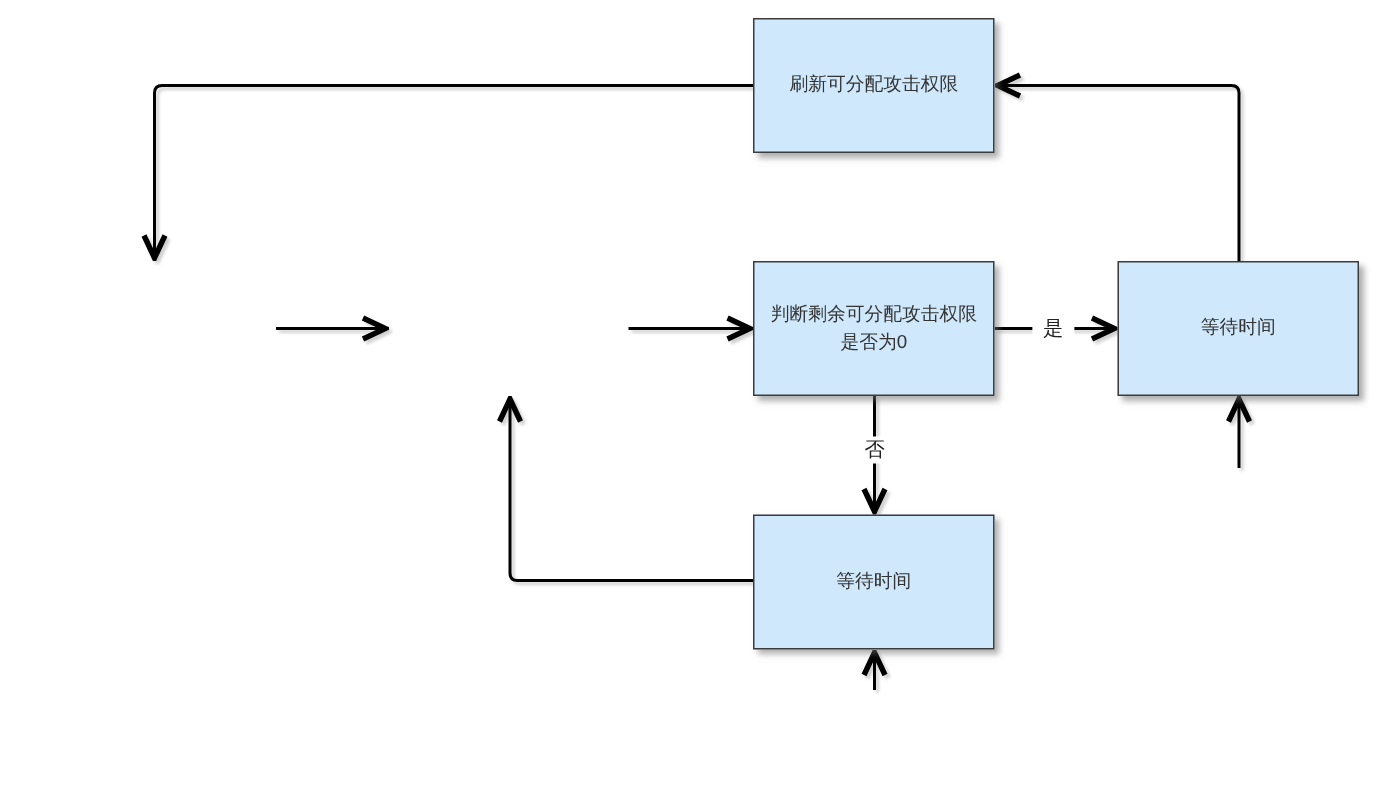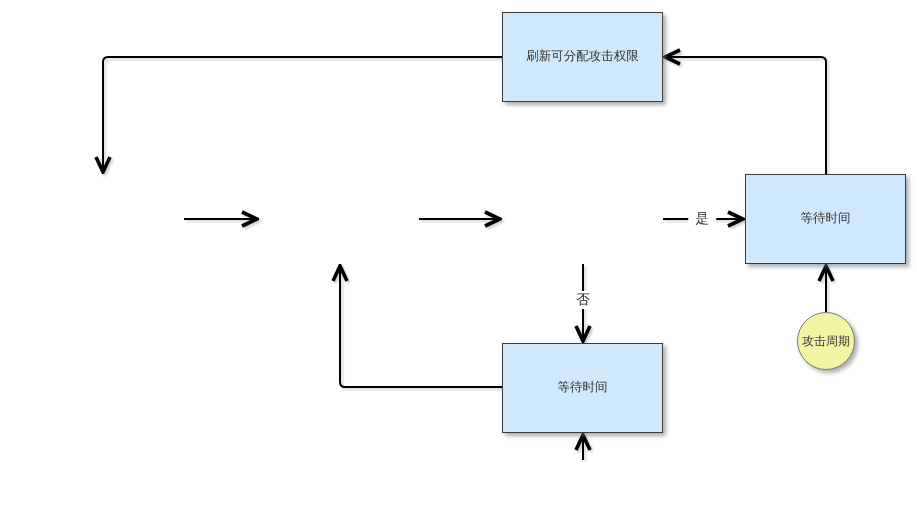--- a/index.html
+++ b/index.html
@@ -93,30 +93,30 @@
     <path class="connector" d="M826,312 L826,266" marker-end="url(#arrow)"></path>
     <path class="connector" d="M583,460 L583,435" marker-end="url(#arrow)"></path>
   </svg>
 
   <div id="node-refresh" class="node process">
     <span>刷新可分配攻击权限</span>
   </div>
 
 
 
+  <div id="node-judge" class="node process">
+    <span>判断剩余可分配攻击权限是否为0</span>
+  </div>
 
   <div id="node-wait-right" class="node process">
     <span>等待时间</span>
   </div>
 
   <div id="node-wait-bottom" class="node process">
     <span>等待时间</span>
   </div>
 
-  <div id="node-cycle" class="node circle-node">
-    <span>攻击周期</span>
-  </div>
 
 
   <span id="label-yes" class="edge-label">是</span>
   <span id="label-no" class="edge-label">否</span>
 
 </div>
 
 </body></html>

